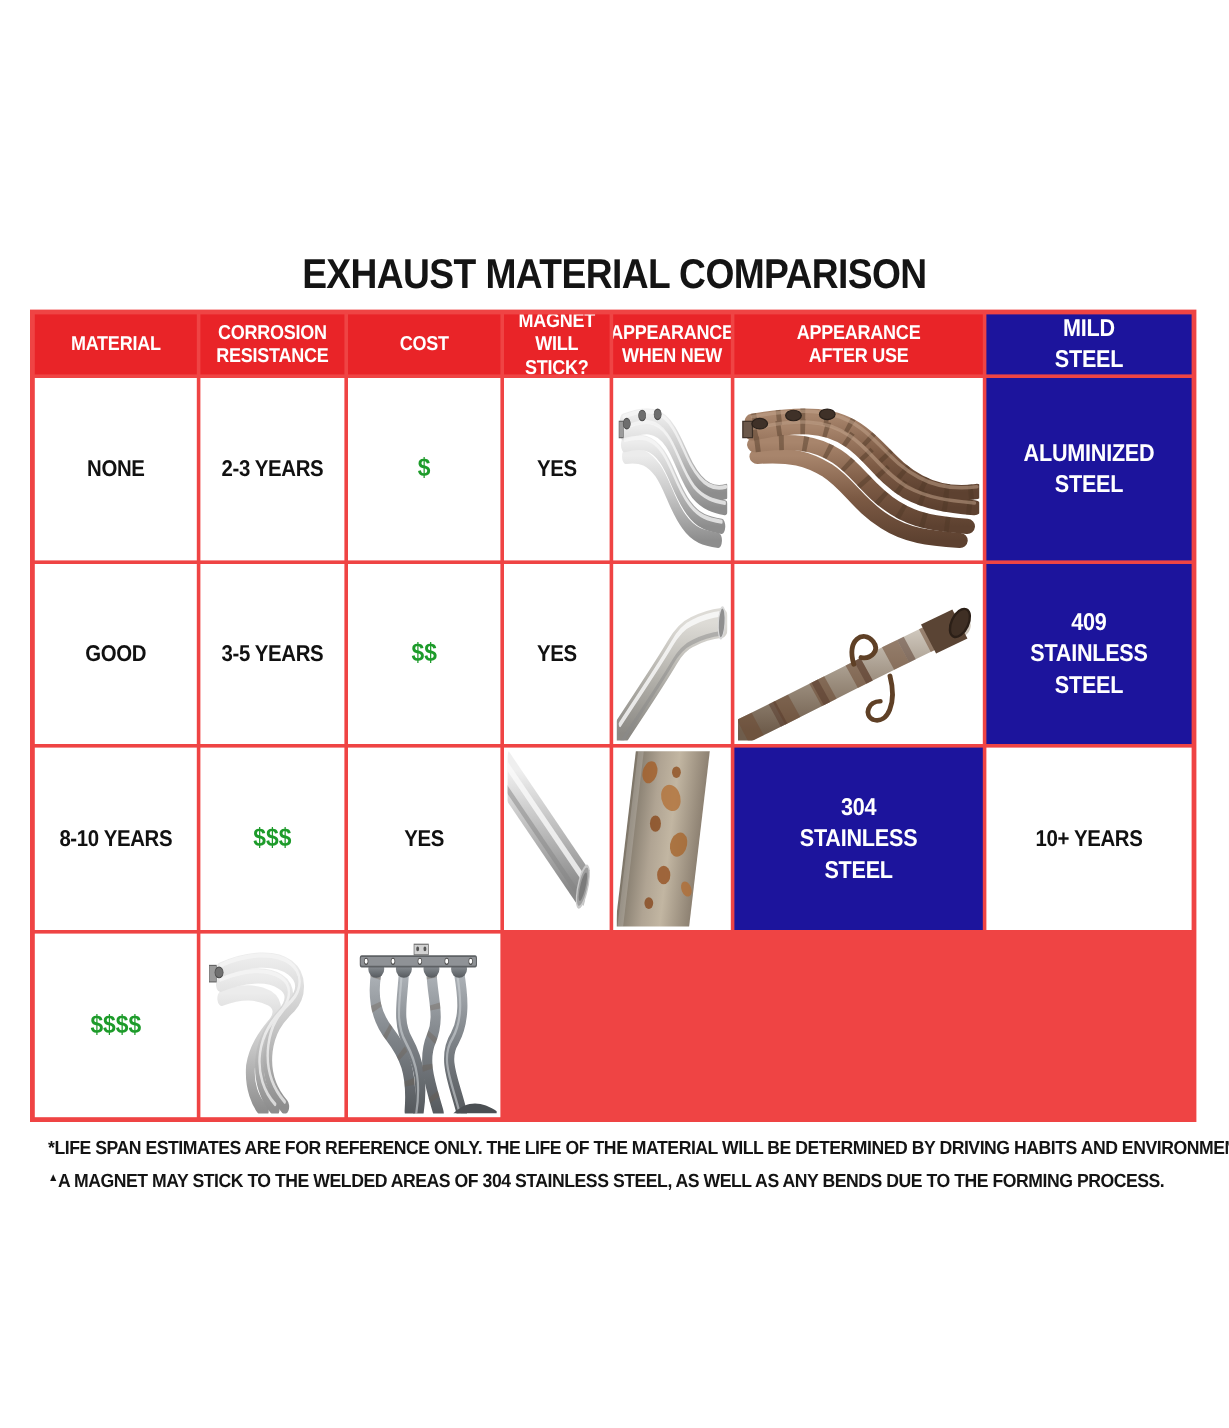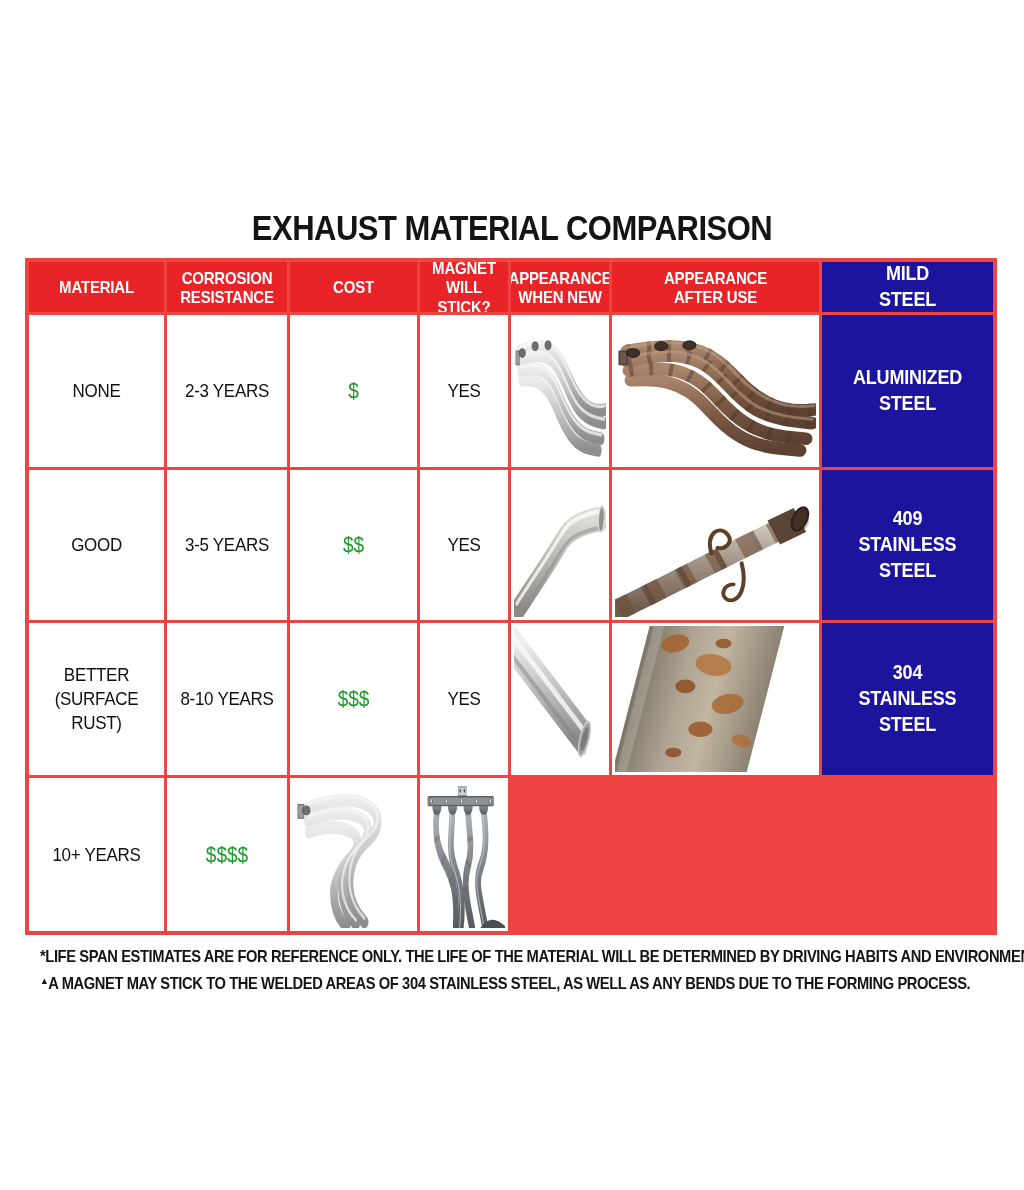--- a/index.html
+++ b/index.html
@@ -34,21 +34,21 @@
   }
   .cell span{white-space:pre-line;}
   .th{
     background:var(--header-red);color:#fff;
     font-size:15px;font-weight:bold;line-height:1.15;letter-spacing:-0.2px;
   }
   .mat{
     background:var(--material-blue);color:#fff;
     font-size:18px;font-weight:bold;line-height:1.3;letter-spacing:-0.2px;
   }
-  .td{color:var(--ink);font-size:17px;font-weight:normal;line-height:1.25;letter-spacing:-0.3px;}
+  .td{color:var(--ink);font-size:17px;font-weight:bold;line-height:1.25;letter-spacing:-0.3px;}
   .cost{color:var(--cost-green);font-size:19px;letter-spacing:0;}
   .tri{font-size:9px;vertical-align:6px;line-height:0;}
   .photo{padding:3px;}
   .photo svg{display:block;width:100%;height:100%;}
   .footnotes{
     position:absolute;left:40px;top:944px;width:960px;
     color:#141414;font-weight:bold;font-size:15px;line-height:25px;
     letter-spacing:-0.4px;
   }
   .fn{transform:scale(0.98,1.06);transform-origin:left center;white-space:nowrap;}
@@ -213,25 +213,20 @@
           <path d="M126,94 C132,118 124,136 112,132 C104,128 108,116 118,116" stroke="#5f4026" stroke-width="4"></path>
         </g>
         <ellipse cx="184" cy="48" rx="7" ry="13" fill="#3f2f24" stroke="#2b1f17" stroke-width="2" transform="rotate(24 184 48)"></ellipse>
       </svg>
     </div>
 
     <div class="cell mat">
         <span class="cond">409
 STAINLESS
 STEEL</span>
-      </div>
-    <div class="cell td">
-        <span class="cond">BETTER
-(SURFACE
-RUST)</span>
       </div>
     <div class="cell td">
         <span class="cond">8-10 YEARS</span>
       </div>
     <div class="cell td cost">
         <span class="cond">$$$</span>
       </div>
     <div class="cell td">
         <span class="cond"><span>YES</span><sup class="tri"></sup></span>
       </div>

